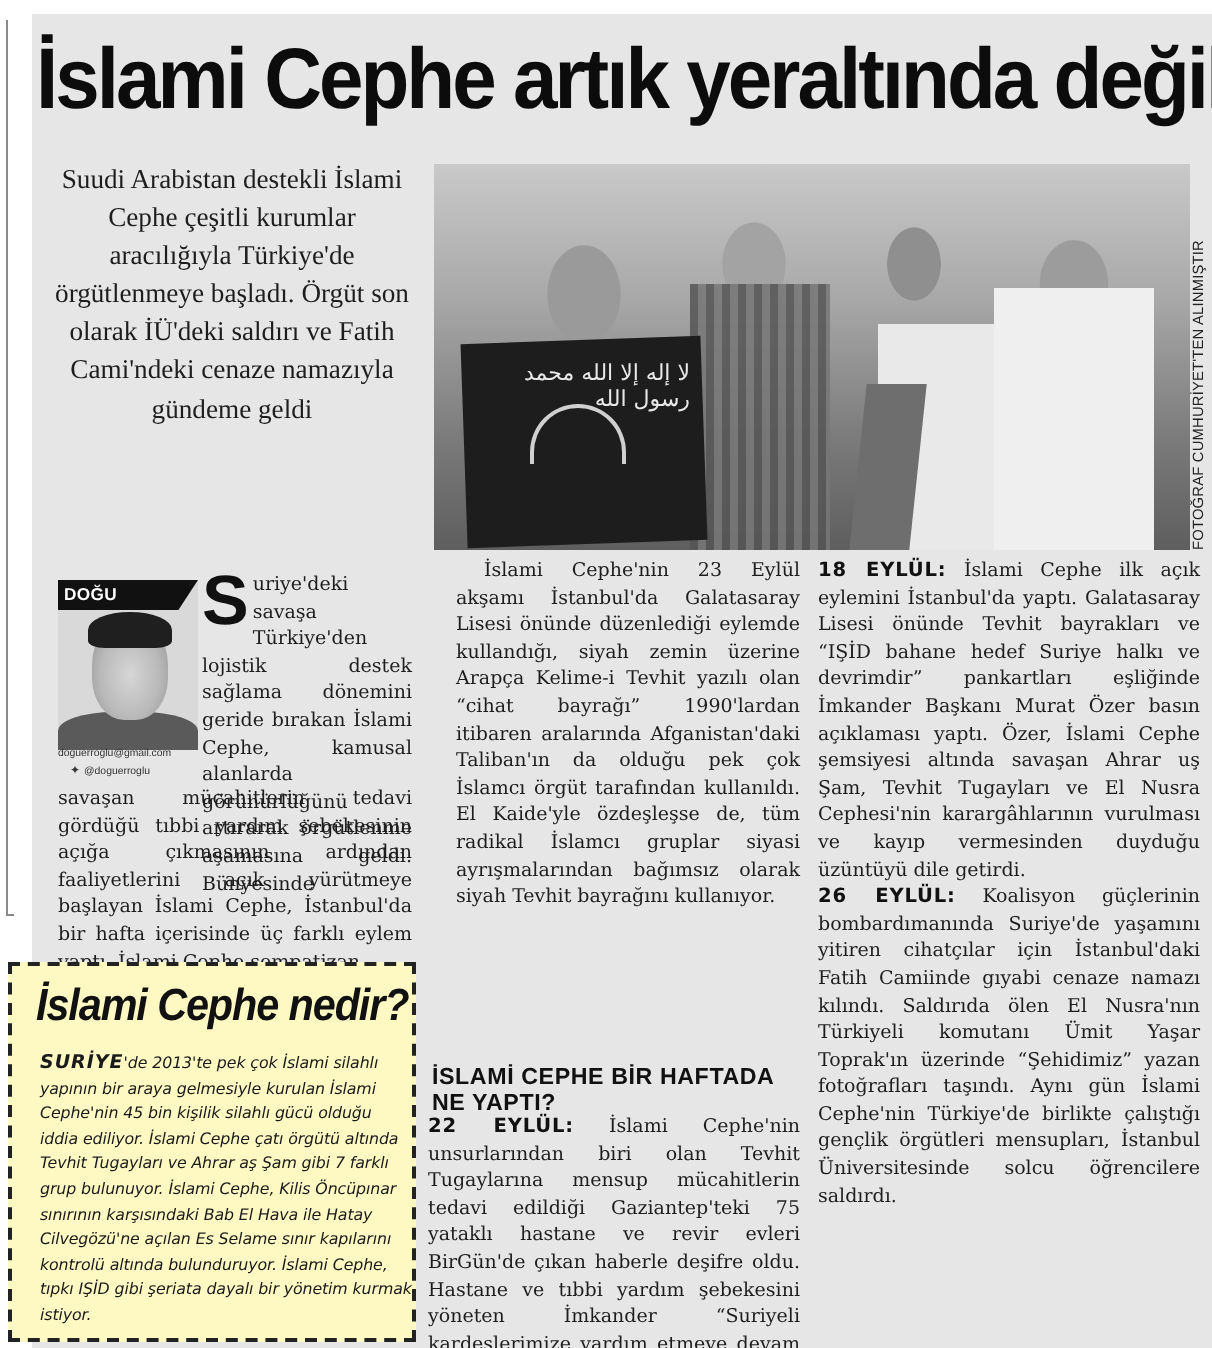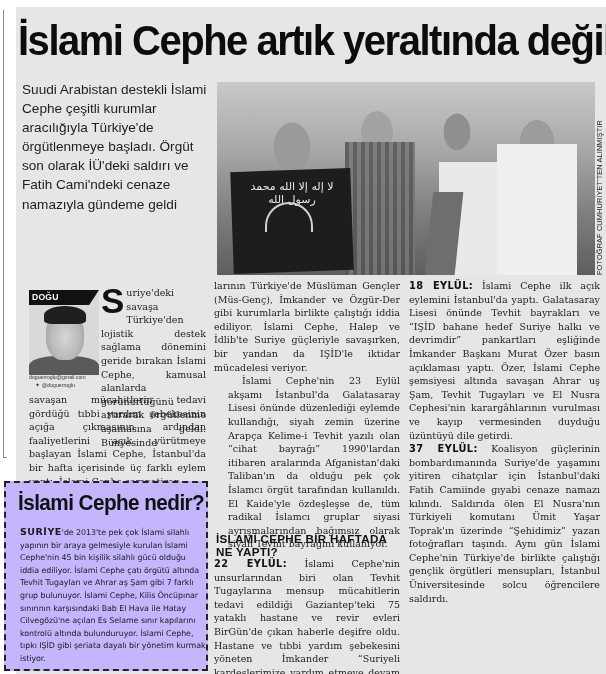--- a/index.html
+++ b/index.html
@@ -13,41 +13,41 @@
 
   .headline {
     position: absolute; left: 18px; top: 12px; width: 586px; height: 56px;
     font-family: "Liberation Sans", sans-serif; font-weight: 700;
     font-size: 43px; line-height: 56px; letter-spacing: -1.6px;
     color: #0c0c0c; transform: scaleX(0.93); transform-origin: left center; white-space: nowrap;
   }
 
   .lede {
     position: absolute; left: 22px; top: 80px; width: 188px;
-    font-family: Liberation Sans, sans-serif; font-size: 13.6px; line-height: 19.1px;
-    text-align: left; color: #1e1e1e;
+    font-family: Liberation Serif, serif; font-size: 13.6px; line-height: 19.1px;
+    text-align: center; color: #1e1e1e;
   }
 
   .photo {
     position: absolute; left: 217px; top: 82px; width: 378px; height: 193px;
     background:
       radial-gradient(ellipse 30px 40px at 75px 65px, #9a9a9a 0, #9a9a9a 60%, transparent 62%),
       radial-gradient(ellipse 26px 34px at 160px 50px, #a3a3a3 0, #a3a3a3 60%, transparent 62%),
       radial-gradient(ellipse 22px 30px at 240px 50px, #8f8f8f 0, #8f8f8f 60%, transparent 62%),
       radial-gradient(ellipse 28px 36px at 320px 60px, #9c9c9c 0, #9c9c9c 60%, transparent 62%),
       linear-gradient(180deg, #c9c9c9 0%, #a8a8a8 35%, #7c7c7c 70%, #5e5e5e 100%);
     overflow: hidden;
   }
   .photo .flag-black {
     position: absolute; left: 15px; top: 88px; width: 120px; height: 102px; background: #1d1d1d;
     transform: rotate(-2deg);
   }
   .photo .flag-text {
     position: absolute; left: 22px; top: 98px; width: 106px; font-family: "DejaVu Sans", sans-serif;
-    font-size: 11px; color: #e8e8e8; text-align: center; direction: rtl;
+    font-size: 11px; color: #e8e8e8; text-align: right; direction: rtl;
   }
   .photo .flag-emblem {
     position: absolute; left: 48px; top: 120px; width: 48px; height: 30px;
     border: 2px solid #d0d0d0; border-bottom: none; border-radius: 24px 24px 0 0;
   }
   .photo .shirt-plaid { position: absolute; left: 128px; top: 60px; width: 70px; height: 133px; background: repeating-linear-gradient(90deg,#555 0 4px,#777 4px 8px), #666; opacity: .85; }
   .photo .shirt-white-1 { position: absolute; left: 222px; top: 80px; width: 60px; height: 113px; background: #e9e9e9; }
   .photo .shirt-white-2 { position: absolute; left: 280px; top: 62px; width: 80px; height: 131px; background: #efefef; }
   .photo .flag-red { position: absolute; left: 212px; top: 110px; width: 30px; height: 83px; background: #6e6e6e; transform: skewX(-6deg); }
 
@@ -89,21 +89,21 @@
   .subhead {
     position: absolute; left: 216px; top: 533px; width: 186px;
     font-family: "Liberation Sans", sans-serif; font-weight: 700; font-size: 11.6px; line-height: 12.6px; letter-spacing: 0.3px; color: #111;
   }
   .col2-bottom { position: absolute; left: 214px; top: 557px; width: 186px; }
   .col3 { position: absolute; left: 409px; top: 279px; width: 191px; }
   .day { font-family: "DejaVu Sans", sans-serif; font-weight: 700; font-size: 9.8px; letter-spacing: 0.4px; color: #111; }
 
   .factbox {
     position: absolute; left: 4px; top: 481px; width: 204px; height: 190px;
-    background: #c4b5fd; border: 2px dashed #222;
+    background: #fef9c3; border: 2px dashed #222; font-style: italic;
   }
   .factbox-title {
     position: absolute; left: 12px; top: 6px; width: 190px;
     font-family: "Liberation Sans", sans-serif; font-weight: 700; font-size: 22.5px; line-height: 28px; color: #111;
     letter-spacing: -0.6px; transform: scaleX(0.92); transform-origin: left center; white-space: nowrap;
   }
   .factbox-body {
     position: absolute; left: 14px; top: 43px; width: 186px;
     font-family: "DejaVu Sans", sans-serif; font-size: 7.9px; line-height: 12.6px; color: #1a1a1a;
     letter-spacing: -0.05px;
@@ -140,38 +140,37 @@
 </div>
 <div class="author-email">doguerroglu@gmail.com</div>
 <div class="author-twitter"><span class="bird">✦</span><span>@doguerroglu</span></div>
 
 <div class="col1-wrap body-text">
   <span class="dropcap">S</span><span>uriye'deki savaşa Türkiye'den lojistik destek sağlama dönemini geride bırakan İslami Cephe, kamusal alanlarda görünürlüğünü artırarak örgütlenme aşamasına geldi. Bünyesinde</span>
 </div>
 <div class="col1-full body-text">savaşan mücahitlerin tedavi gördüğü tıbbi yardım şebekesinin açığa çıkmasının ardından faaliyetlerini açık yürütmeye başlayan İslami Cephe, İstanbul'da bir hafta içerisinde üç farklı eylem yaptı. İslami Cephe sempatizan-</div>
 
 <div class="col2-top body-text">
-  <p>larının Türkiye'de Müslüman Gençler (Müs-Genç), İmkander ve Özgür-Der gibi kurumlarla birlikte çalıştığı iddia ediliyor. İslami Cephe, Halep ve İdlib'te Suriye güçleriyle savaşırken, bir yandan da IŞİD'le iktidar mücadelesi veriyor.</p>
   <p class="col2-para">İslami Cephe'nin 23 Eylül akşamı İstanbul'da Galatasaray Lisesi önünde düzenlediği eylemde kullandığı, siyah zemin üzerine Arapça Kelime-i Tevhit yazılı olan “cihat bayrağı” 1990'lardan itibaren aralarında Afganistan'daki Taliban'ın da olduğu pek çok İslamcı örgüt tarafından kullanıldı. El Kaide'yle özdeşleşse de, tüm radikal İslamcı gruplar siyasi ayrışmalarından bağımsız olarak siyah Tevhit bayrağını kullanıyor.</p>
 </div>
 
 <h2 class="subhead">İSLAMİ CEPHE BİR HAFTADA NE YAPTI?</h2>
 
 <div class="col2-bottom body-text">
   <span class="day">22 EYLÜL:</span>
   <span>İslami Cephe'nin unsurlarından biri olan Tevhit Tugaylarına mensup mücahitlerin tedavi edildiği Gaziantep'teki 75 yataklı hastane ve revir evleri BirGün'de çıkan haberle deşifre oldu. Hastane ve tıbbi yardım şebekesini yöneten İmkander “Suriyeli kardeşlerimize yardım etmeye devam edeceğiz” dedi.</span>
 </div>
 
 <div class="col3 body-text">
   <p>
     <span class="day">18 EYLÜL:</span>
     <span>İslami Cephe ilk açık eylemini İstanbul'da yaptı. Galatasaray Lisesi önünde Tevhit bayrakları ve “IŞİD bahane hedef Suriye halkı ve devrimdir” pankartları eşliğinde İmkander Başkanı Murat Özer basın açıklaması yaptı. Özer, İslami Cephe şemsiyesi altında savaşan Ahrar uş Şam, Tevhit Tugayları ve El Nusra Cephesi'nin karargâhlarının vurulması ve kayıp vermesinden duyduğu üzüntüyü dile getirdi.</span>
   </p>
   <p>
-    <span class="day">37 EYLÜL:</span>
+    <span class="day">26 EYLÜL:</span>
     <span>Koalisyon güçlerinin bombardımanında Suriye'de yaşamını yitiren cihatçılar için İstanbul'daki Fatih Camiinde gıyabi cenaze namazı kılındı. Saldırıda ölen El Nusra'nın Türkiyeli komutanı Ümit Yaşar Toprak'ın üzerinde “Şehidimiz” yazan fotoğrafları taşındı. Aynı gün İslami Cephe'nin Türkiye'de birlikte çalıştığı gençlik örgütleri mensupları, İstanbul Üniversitesinde solcu öğrencilere saldırdı.</span>
   </p>
 </div>
 
 <div class="factbox">
   <div class="factbox-title">İslami Cephe nedir?</div>
   <div class="factbox-body">
     <span class="factbox-lead">SURİYE</span><span>'de 2013'te pek çok İslami silahlı yapının bir araya gelmesiyle kurulan İslami Cephe'nin 45 bin kişilik silahlı gücü olduğu iddia ediliyor. İslami Cephe çatı örgütü altında Tevhit Tugayları ve Ahrar aş Şam gibi 7 farklı grup bulunuyor. İslami Cephe, Kilis Öncüpınar sınırının karşısındaki Bab El Hava ile Hatay Cilvegözü'ne açılan Es Selame sınır kapılarını kontrolü altında bulunduruyor. İslami Cephe, tıpkı IŞİD gibi şeriata dayalı bir yönetim kurmak istiyor.</span>
   </div>
 </div>

